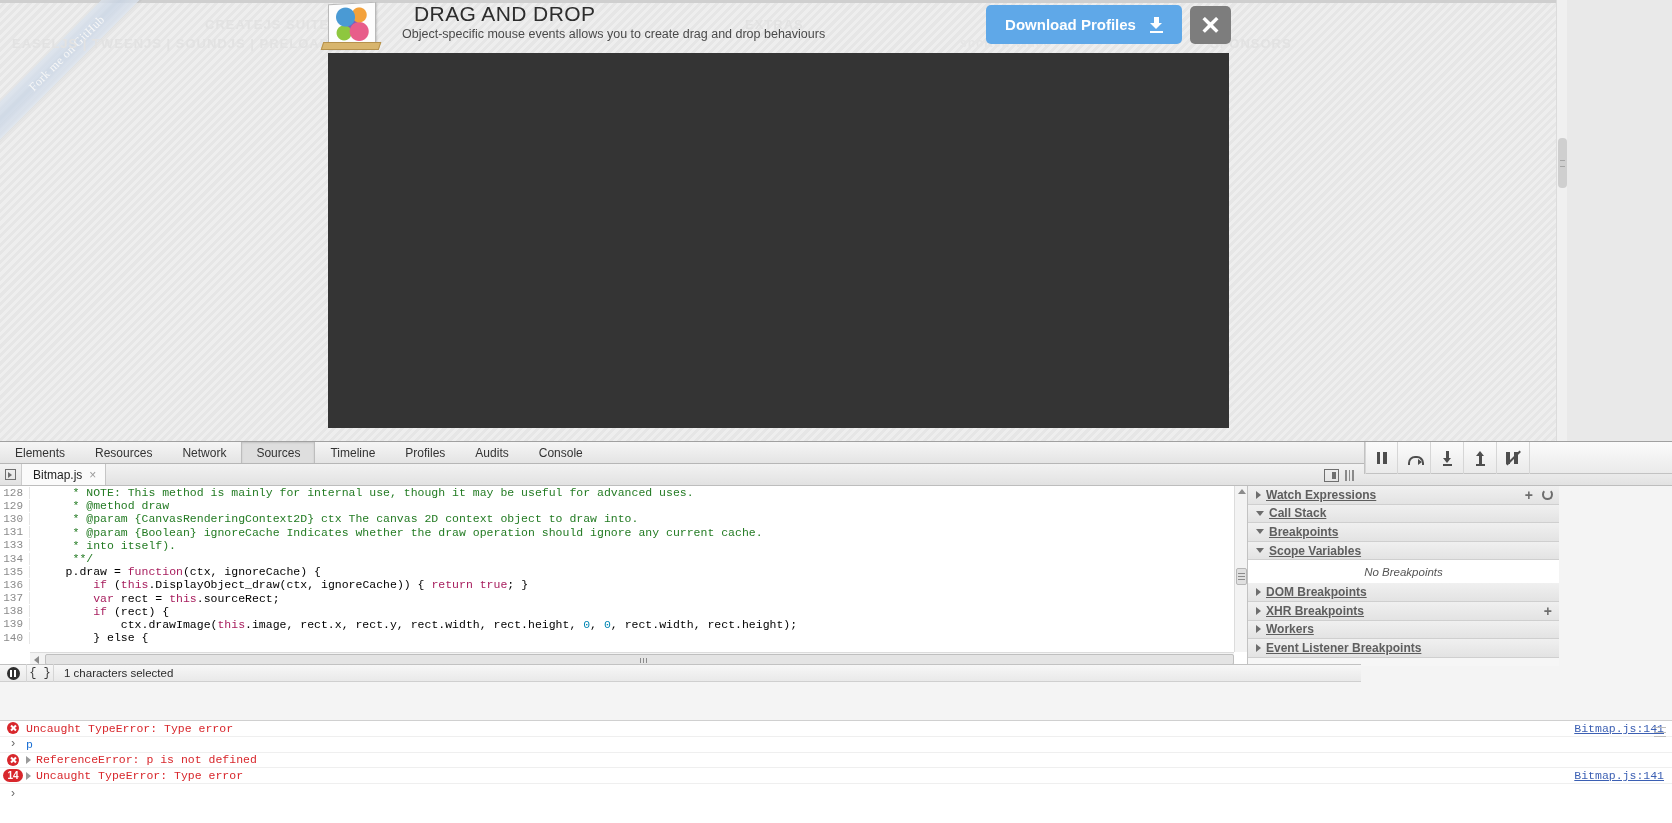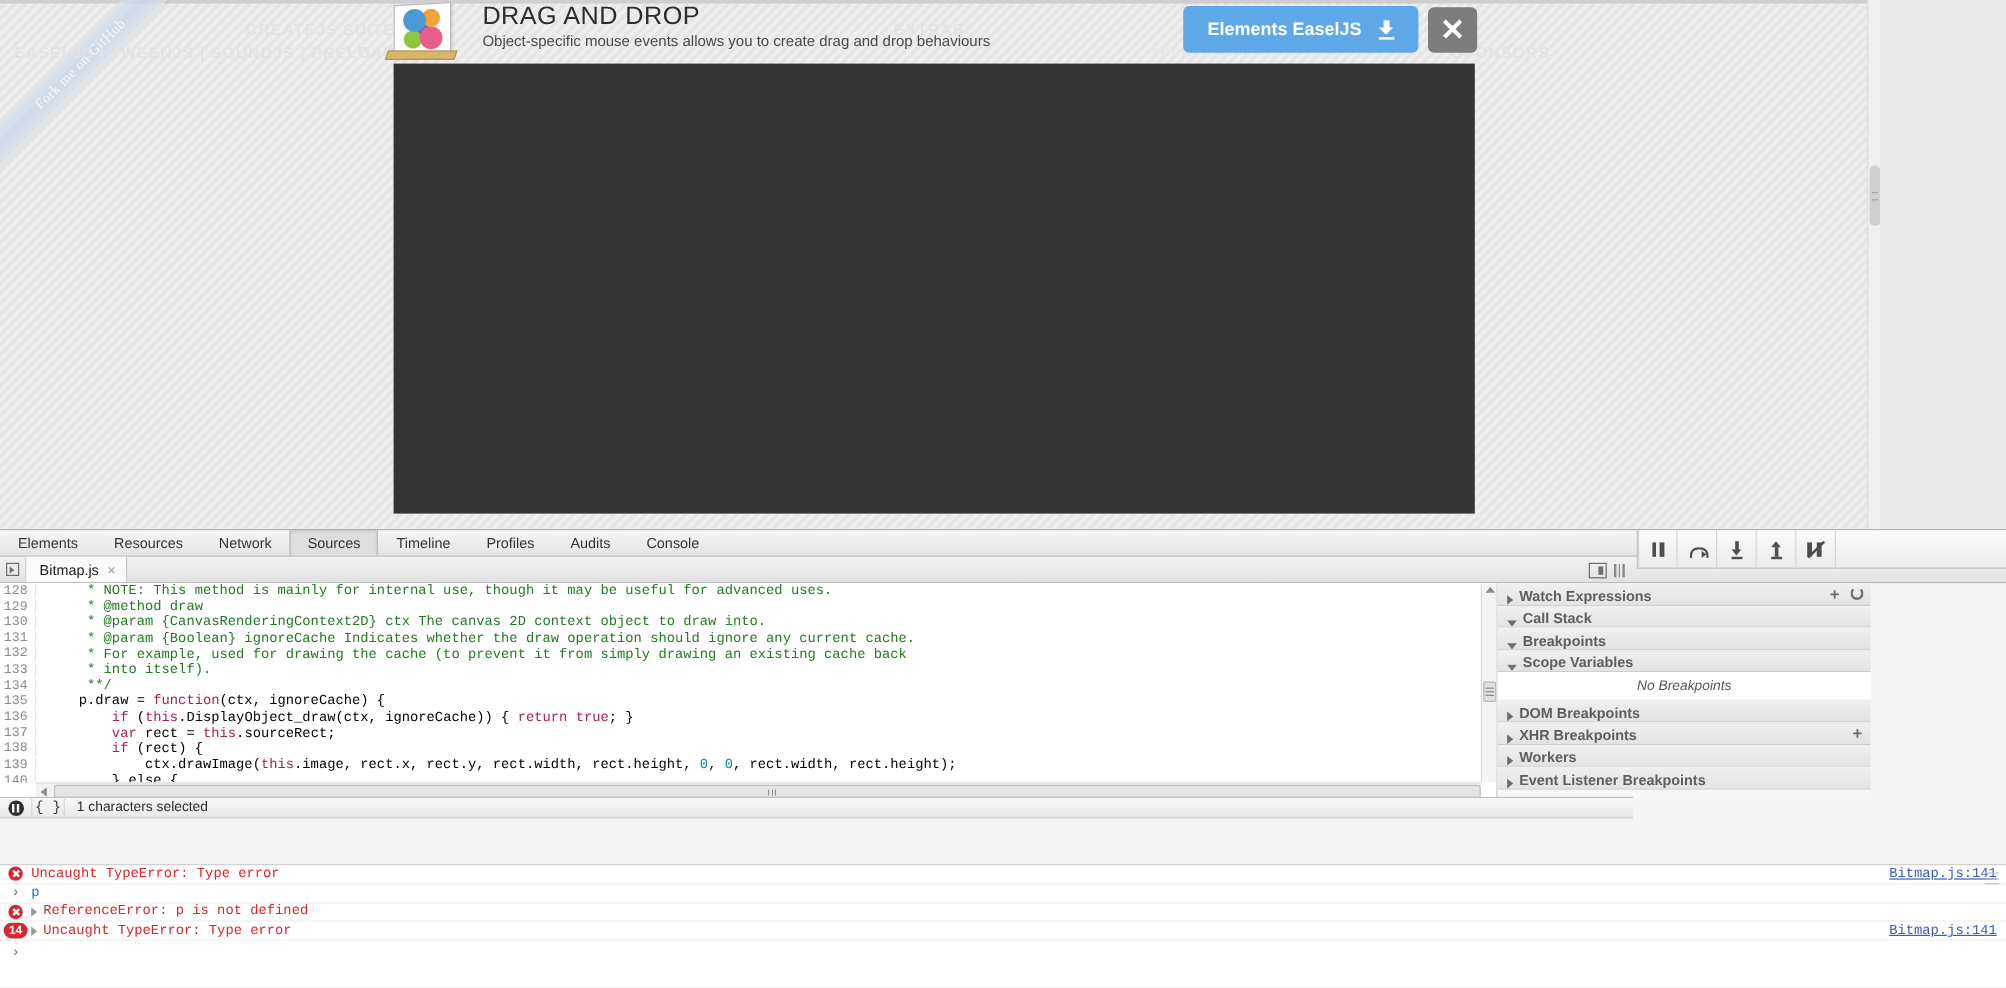--- a/index.html
+++ b/index.html
@@ -68,21 +68,21 @@
       radial-gradient(circle at 70% 68%, #e85d8a 0 9px, transparent 10px),
       radial-gradient(circle at 28% 72%, #8ec73f 0 7px, transparent 8px),
       radial-gradient(circle at 50% 50%, #7a5fc0 0 6px, transparent 7px);
   }
   .logo-icon .base{
     position:absolute; left:4px; top:42px; width:58px; height:8px;
     background:#d8b56d; border:1px solid #b5914c;
     transform: skewX(-18deg);
   }
   .demo-title{
-    position:absolute; left:84px; top:2px;
+    position:absolute; left:96px; top:2px;
     font-size:21px; color:#2d2d2d; letter-spacing:.4px;
     font-family:"Liberation Sans", sans-serif; font-weight:normal;
   }
   .demo-sub{
     position:absolute; left:84px; top:27px;
     font-size:12.5px; color:#4a4a4a;
   }
   #download-btn{
     position:absolute; left:668px; top:5px; width:196px; height:39px;
     background:#5fa8e8; border:none; border-radius:5px;
@@ -320,24 +320,24 @@
   #code-hscroll .htrack::after{
     content:""; position:absolute; left:50%; top:3px; width:9px; height:5px;
     background: repeating-linear-gradient(90deg,#8b8b8b 0 1px, transparent 1px 3px);
   }
 
   
   #sidebar{
     width:311px; background:#f6f6f6; overflow:hidden; position:relative;
   }
   .pane-head{
-    height:18.6px; display:flex; align-items:flex-end; gap:5px;
+    height:18.6px; display:flex; align-items:center; gap:5px;
     padding-left:8px; font-size:12px; color:#5e5e5e; font-weight:bold;
     background:linear-gradient(180deg,#f0f0f0 0%,#e3e3e3 100%);
-    border-bottom:1px solid #cfcfcf; cursor:pointer; position:relative;
+    border-bottom:1px solid #cfcfcf; cursor:pointer; position:relative;text-decoration:underline;
   }
   .pane-head .tri{
     width:0;height:0; border-left:5px solid #6d6d6d;
     border-top:4px solid transparent; border-bottom:4px solid transparent;
   }
   .pane-head.open .tri{
     border-left:4.5px solid transparent; border-right:4.5px solid transparent;
     border-top:5px solid #6d6d6d; border-bottom:none;
   }
   .pane-head .plus{
@@ -448,21 +448,21 @@
   <div id="demo-header">
     <div class="logo-icon">
       <div class="page-bg"></div>
       <div class="splat"></div>
       <div class="base"></div>
     </div>
     <div class="demo-title">DRAG AND DROP</div>
     <div class="demo-sub">Object-specific mouse events allows you to create drag and drop behaviours</div>
 
     <button id="download-btn">
-      <span>Elements EaselJS</span>
+      <span>Download Profiles</span>
       <span class="dl-arrow">
           <span class="dl-bar"></span>
         </span>
     </button>
 
     <button id="close-btn">✕</button>
   </div>
 
   <div id="stage"></div>
 
@@ -550,21 +550,20 @@
   </div>
 
   <div id="dt-main">
 
     <div id="editor-wrap">
       <div id="code-area">
           <div class="code-line"><span class="ln">128</span><span class="code-text"><span class="c-comment">     * NOTE: This method is mainly for internal use, though it may be useful for advanced uses.</span></span></div>
           <div class="code-line"><span class="ln">129</span><span class="code-text"><span class="c-comment">     * @method draw</span></span></div>
           <div class="code-line"><span class="ln">130</span><span class="code-text"><span class="c-comment">     * @param {CanvasRenderingContext2D} ctx The canvas 2D context object to draw into.</span></span></div>
           <div class="code-line"><span class="ln">131</span><span class="code-text"><span class="c-comment">     * @param {Boolean} ignoreCache Indicates whether the draw operation should ignore any current cache.</span></span></div>
-          <div class="code-line"><span class="ln">132</span><span class="code-text"><span class="c-comment">     * For example, used for drawing the cache (to prevent it from simply drawing an existing cache back</span></span></div>
           <div class="code-line"><span class="ln">133</span><span class="code-text"><span class="c-comment">     * into itself).</span></span></div>
           <div class="code-line"><span class="ln">134</span><span class="code-text"><span class="c-comment">     **/</span></span></div>
           <div class="code-line"><span class="ln">135</span><span class="code-text"><span class="c-plain">    p.draw = </span><span class="c-kw">function</span><span class="c-plain">(ctx, ignoreCache) {</span></span></div>
           <div class="code-line"><span class="ln">136</span><span class="code-text"><span class="c-plain">        </span><span class="c-kw">if</span><span class="c-plain"> (</span><span class="c-this">this</span><span class="c-plain">.DisplayObject_draw(ctx, ignoreCache)) { </span><span class="c-kw">return true</span><span class="c-plain">; }</span></span></div>
           <div class="code-line"><span class="ln">137</span><span class="code-text"><span class="c-plain">        </span><span class="c-kw">var</span><span class="c-plain"> rect = </span><span class="c-this">this</span><span class="c-plain">.sourceRect;</span></span></div>
           <div class="code-line"><span class="ln">138</span><span class="code-text"><span class="c-plain">        </span><span class="c-kw">if</span><span class="c-plain"> (rect) {</span></span></div>
           <div class="code-line"><span class="ln">139</span><span class="code-text"><span class="c-plain">            ctx.drawImage(</span><span class="c-this">this</span><span class="c-plain">.image, rect.x, rect.y, rect.width, rect.height, </span><span class="c-num">0</span><span class="c-plain">, </span><span class="c-num">0</span><span class="c-plain">, rect.width, rect.height);</span></span></div>
           <div class="code-line"><span class="ln">140</span><span class="code-text"><span class="c-plain">        } else {</span></span></div>
         </div>
 

